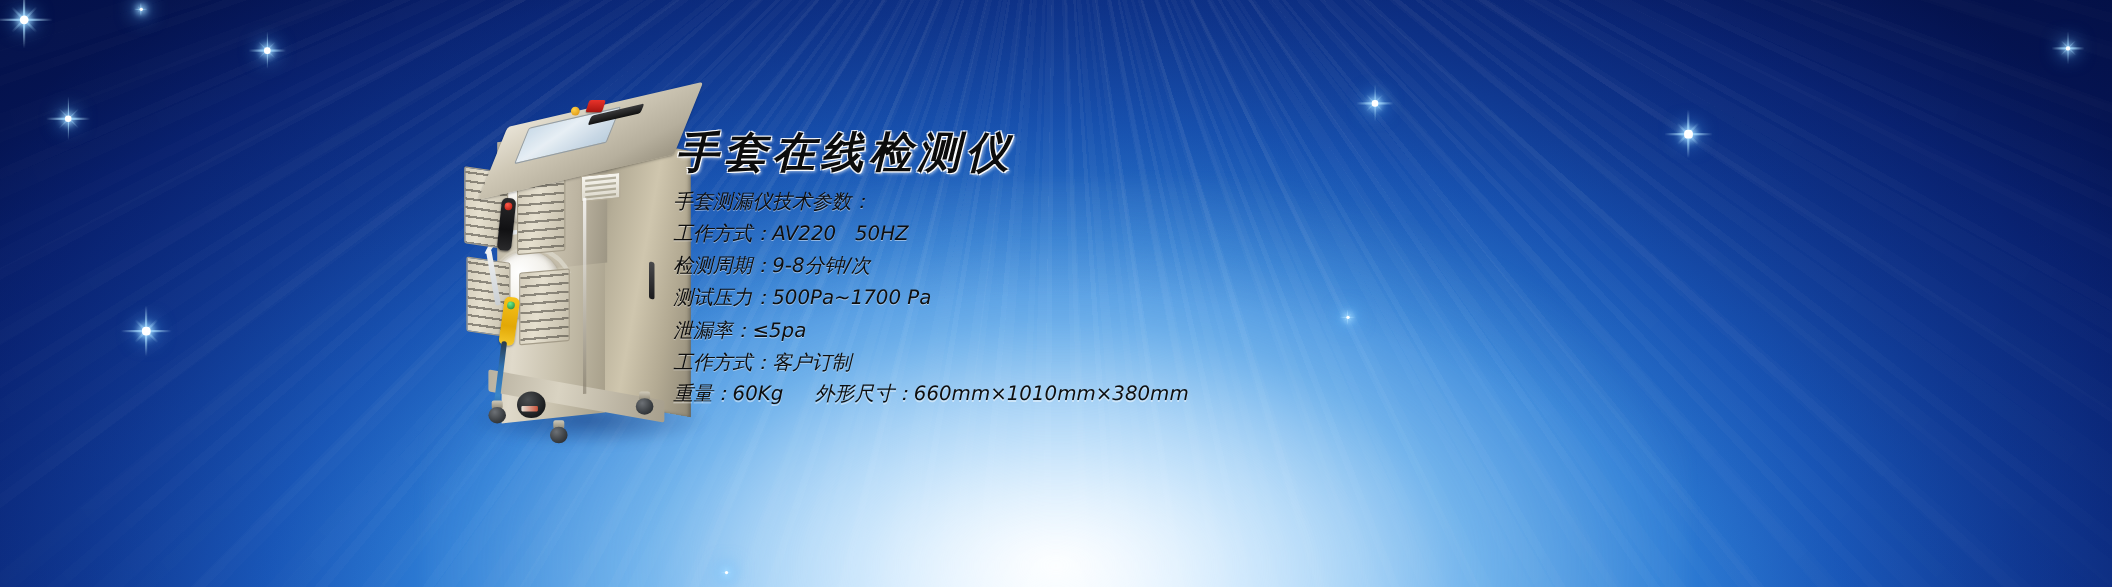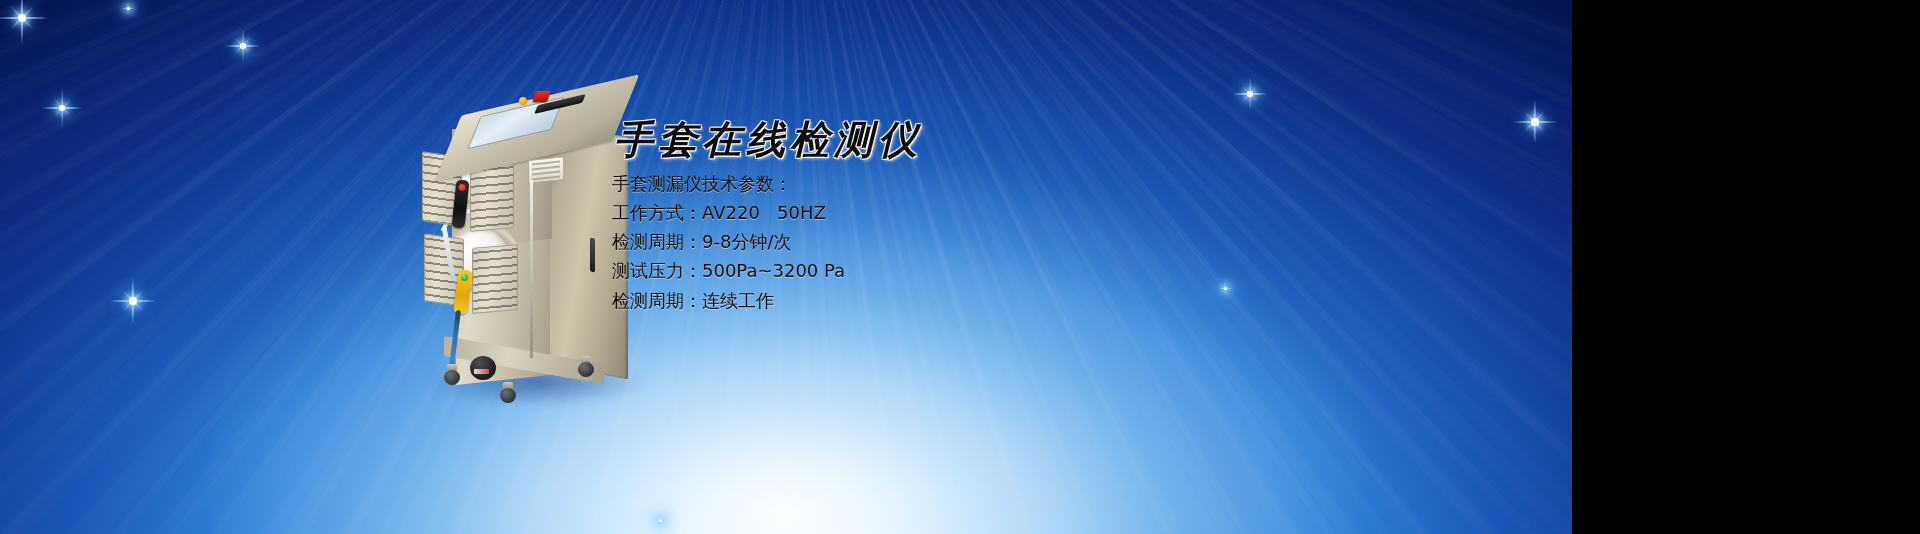--- a/index.html
+++ b/index.html
@@ -1,20 +1,20 @@
 <!DOCTYPE html>
 <html><head>
 <meta charset="utf-8">
 <style>
   html,body{margin:0;padding:0;background:#000;}
   body{font-family:"DejaVu Sans","Liberation Sans",sans-serif;}
 
   #banner{
     position:relative;
-    width:1572px;height:534px;
+    width:1920px;height:534px;
     overflow:hidden;
     background:#0a1f7a;
   }
 
   
   .bg-base{
     position:absolute;inset:0;
     background:
       radial-gradient(ellipse 1200px 760px at 50% 106%,
         #ffffff 0%,
@@ -283,20 +283,21 @@
      -1px -1px 0 rgba(255,255,255,.85),
       2px 2px 3px rgba(255,255,255,.6);
   }
   .spec{
     font-family:"DejaVu Sans","Liberation Sans",sans-serif;
     font-size:18px;color:#0e0e0e;
     line-height:1.62;
     margin:0;
     white-space:pre;
     text-shadow:0 1px 0 rgba(255,255,255,.45);
+    font-style:italic;
   }
 </style>
 </head>
 <body>
 
 <div id="banner">
 
   <div class="bg-base"></div>
   <div class="rays"></div>
   <div class="rays2"></div>
@@ -429,18 +430,20 @@
       <div class="wheel"></div>
     </div>
   </div>
 
   <div id="text-block">
     <h1 id="title">手套在线检测仪</h1>
     <p class="spec">手套测漏仪技术参数：</p>
     <div id="spec-list">
         <p class="spec">工作方式：AV220   50HZ</p>
         <p class="spec">检测周期：9-8分钟/次</p>
-        <p class="spec">测试压力：500Pa~3200 Pa</p>
-        <p class="spec">检测周期：连续工作</p>
+        <p class="spec">测试压力：500Pa~1700 Pa</p>
+        <p class="spec">泄漏率：≤5pa</p>
+        <p class="spec">工作方式：客户订制</p>
+        <p class="spec">重量：60Kg     外形尺寸：660mm×1010mm×380mm</p>
       </div>
   </div>
 
 </div>
 
 </body></html>

